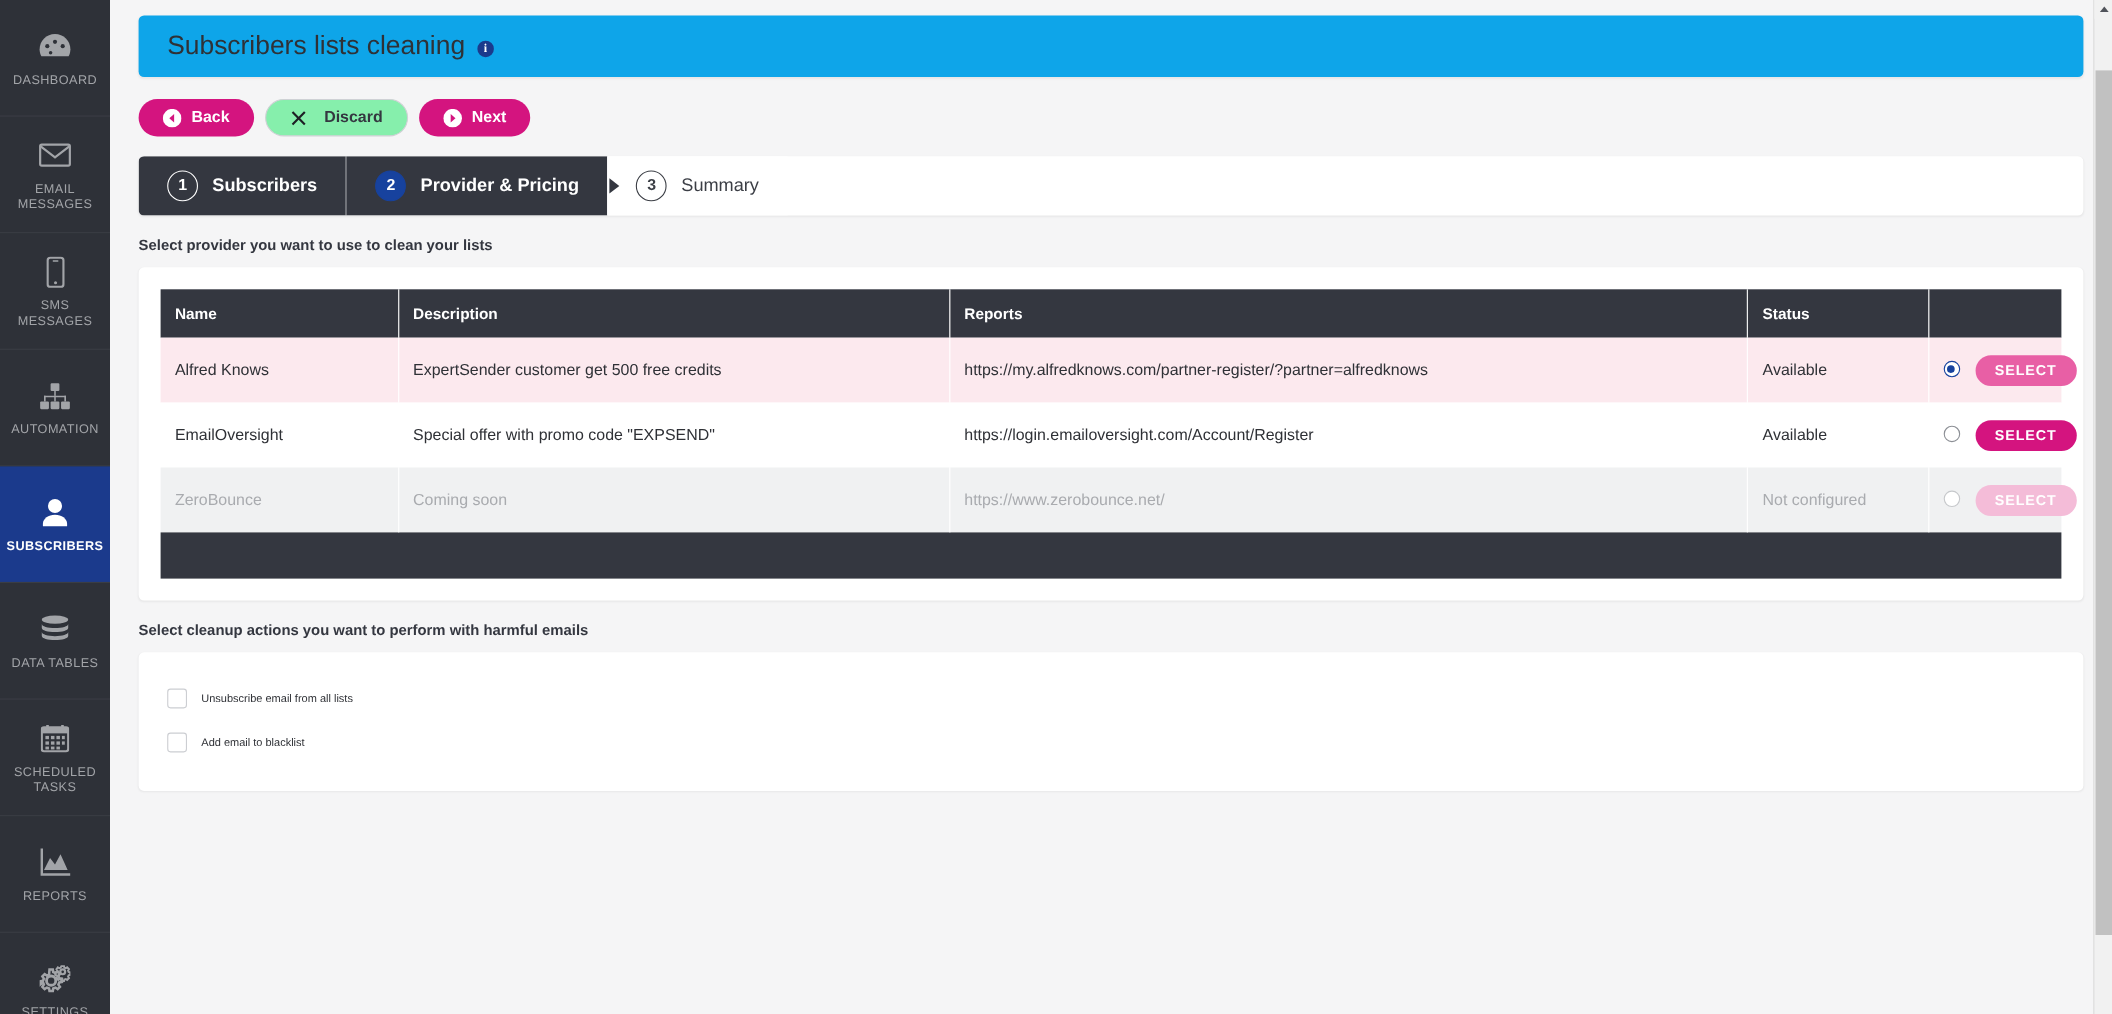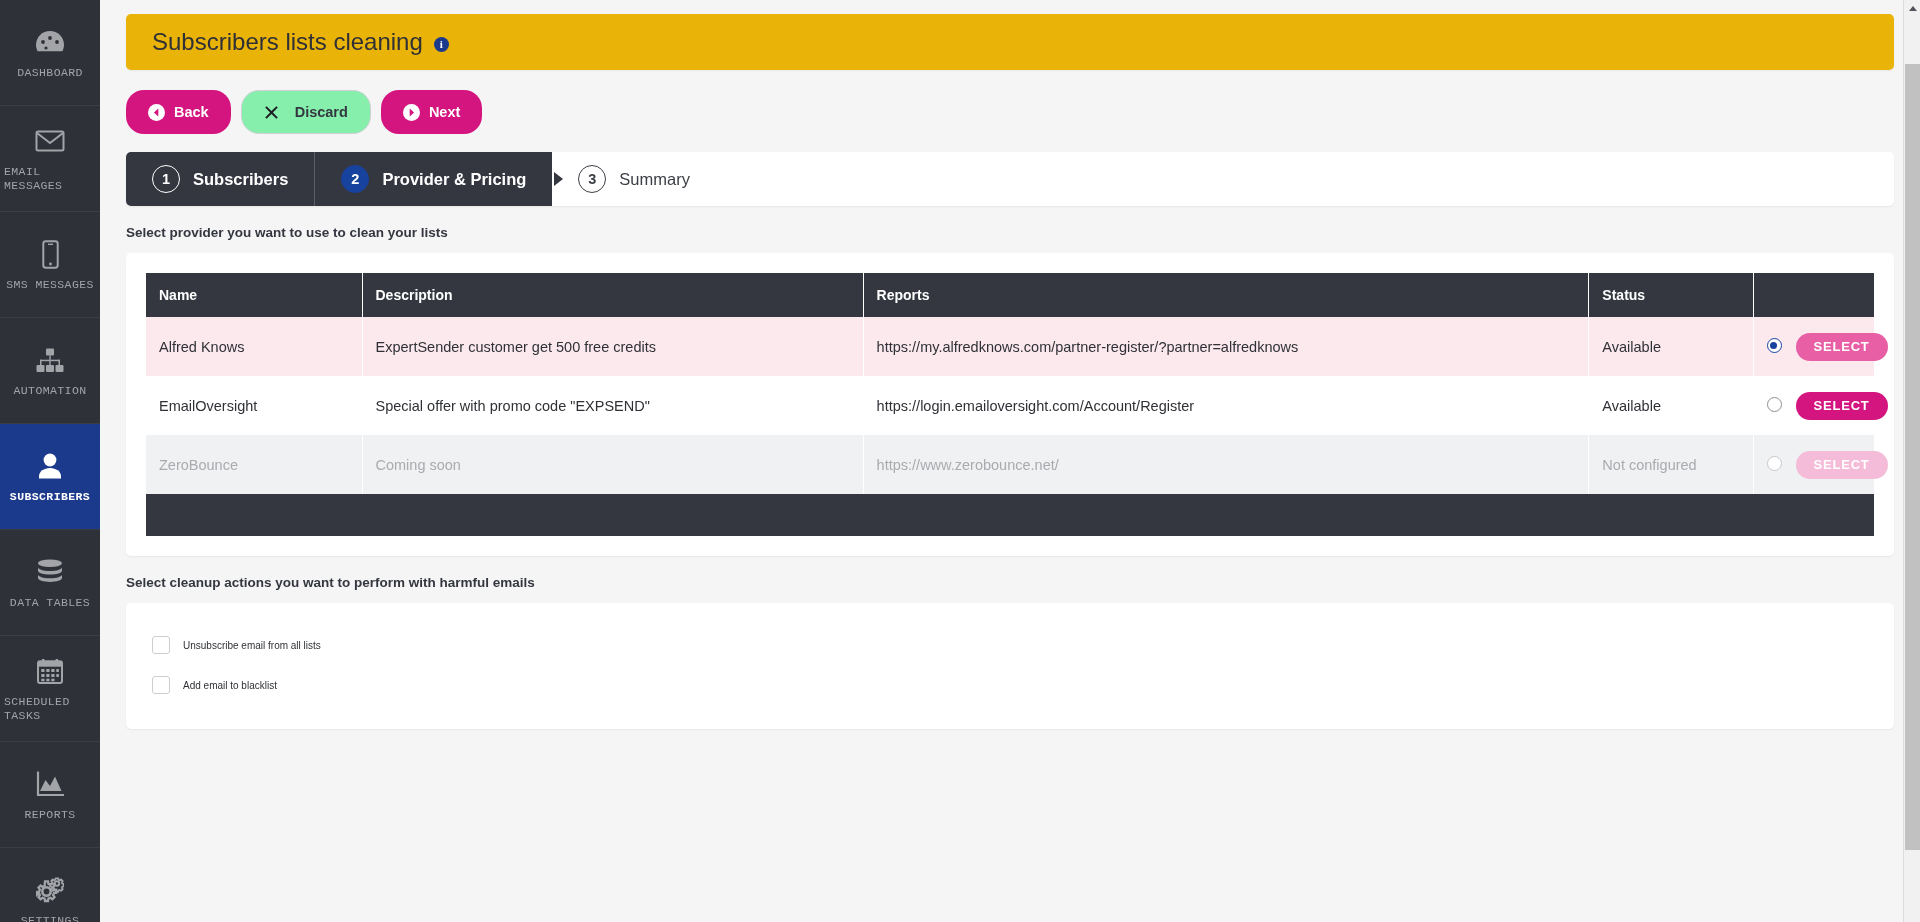--- a/index.html
+++ b/index.html
@@ -24,54 +24,54 @@
     align-items: center; justify-content: center;
     color: #a2a4a8;
     border-bottom: 1px solid #3a3d44;
     cursor: pointer;
     padding: 0 4px;
   }
   .nav-item.active { background: #1b3a8c; color: #ffffff; }
   .nav-icon { height: 34px; display: flex; align-items: center; justify-content: center; margin-bottom: 7px; }
   .nav-icon svg { display: block; }
   .nav-label {
-    font-size: 11.5px; letter-spacing: .4px; text-align: left;
-    line-height: 14px; text-transform: uppercase; font-family: Liberation Mono, monospace;
+    font-size: 11.5px; letter-spacing: .4px; text-align: center;
+    line-height: 14px; text-transform: uppercase;
   }
   .nav-item.active .nav-label { font-weight: bold; color:#fff; }
 
   
   .main {
     flex: 1; height: 922px; position: relative;
     padding: 14px 26px 0 26px;
     overflow: hidden;
   }
 
   .title-card {
-    background: #eab308;
+    background: #0ea5e9;
     border-radius: 5px;
     height: 56px;
     display: flex; align-items: center;
     padding: 0 26px;
     box-shadow: 0 1px 2px rgba(0,0,0,.06);
   }
   .title-text { font-size: 24px; color: #2f3136; font-weight: 400; }
   .info-icon {
     width: 15px; height: 15px; border-radius: 50%;
     background: #1b3a8c; color: #fff;
     font-size: 11px; font-weight: bold; font-family: "Liberation Serif", serif;
     display: inline-flex; align-items: center; justify-content: center;
     margin-left: 11px; position: relative; top: 2px;
     cursor: pointer;
   }
 
   
   .actions { display: flex; align-items: center; gap: 10px; margin-top: 20px; }
   .btn {
-    height: 44px; border-radius: 18px;
+    height: 34px; border-radius: 18px;
     display: inline-flex; align-items: center; gap: 9px;
     padding: 0 22px;
     font-size: 14.5px; font-weight: bold;
     cursor: pointer; border: none; outline: none;
     white-space: nowrap;
   }
   .btn-primary { background: #d4147f; color: #ffffff; }
   .btn-ghost { background: #86efac; color: #343740; border: 1px solid #cfd1d5; gap: 16px; }
   .btn-ico { display:inline-flex; align-items:center; }
 

